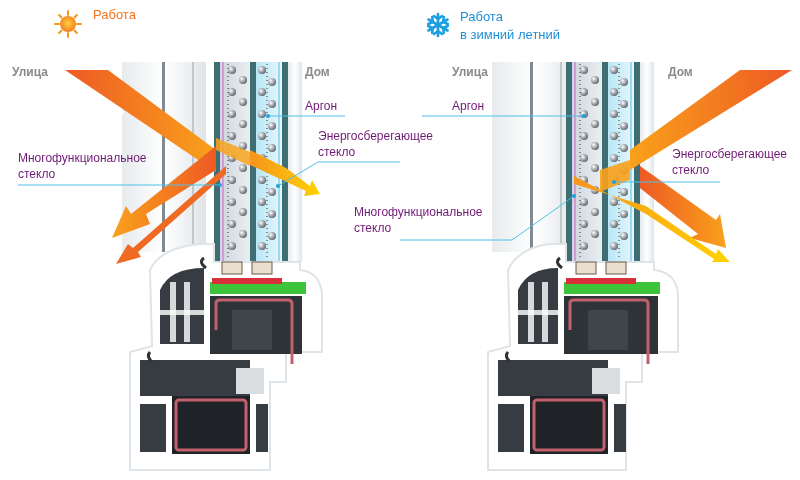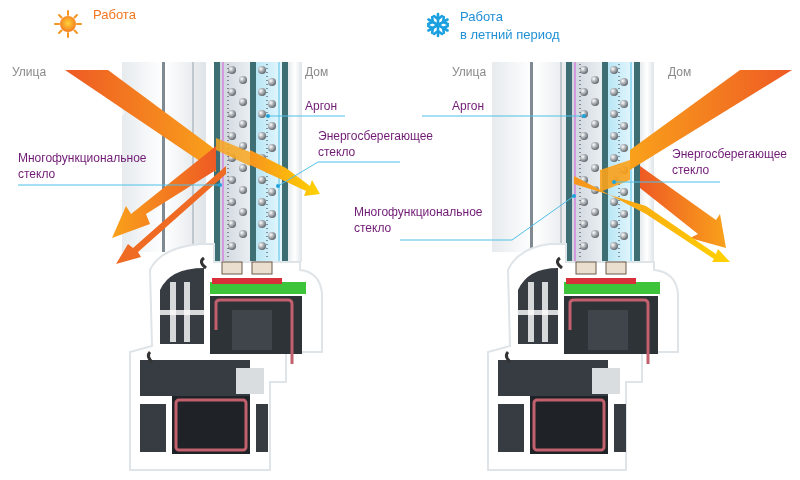--- a/index.html
+++ b/index.html
@@ -4,21 +4,21 @@
 <style>
   html, body { margin:0; padding:0; background:#ffffff; }
   body { width:800px; height:480px; overflow:hidden; position:relative; font-family:"Liberation Sans", "DejaVu Sans", sans-serif; }
   .panel { position:absolute; top:0; width:400px; height:480px; }
   #panel-summer { left:0; }
   #panel-winter { left:400px; }
   svg.scene { position:absolute; left:0; top:0; width:400px; height:480px; }
   .title { position:absolute; font-size:13px; line-height:18px; }
   .title .line { display:block; }
   .lbl { position:absolute; font-size:12px; line-height:16px; color:#701a75; }
-  .lbl-gray { color:#8a8a8a; }
+  .lbl-gray { color:#8a8a8a;font-weight:bold; }
   .hdr-icon { position:absolute; }
 </style>
 </head>
 <body>
 
 <svg width="0" height="0" style="position:absolute">
   <defs>
     <linearGradient id="gOrange" x1="0" y1="0" x2="1" y2="0">
       <stop offset="0" stop-color="#ee5a24"></stop>
       <stop offset="1" stop-color="#f9a11b"></stop>
@@ -316,21 +316,21 @@
           <polyline points="-4,-9 0,-6 4,-9"></polyline>
         </g>
       <g transform="rotate(300)">
           <line x1="0" y1="0" x2="0" y2="-11"></line>
           <polyline points="-4,-9 0,-6 4,-9"></polyline>
         </g>
     </g>
   </svg>
   <div class="title" style="left:60px;top:8px;color:#1f8fd6">
     <span class="line">Работа</span>
-    <span class="line">в летний период</span>
+    <span class="line">в зимний летний</span>
   </div>
   <div class="lbl lbl-gray" style="left:52px;top:64px">Улица</div>
   <div class="lbl lbl-gray" style="left:268px;top:64px">Дом</div>
   <div class="lbl" style="left:52px;top:98px">Аргон</div>
   <div class="lbl" style="left:272px;top:146px">
     <div>Энергосберегающее</div>
     <div>стекло</div>
   </div>
   <div class="lbl" style="left:-46px;top:204px">
     <div>Многофункциональное</div>

